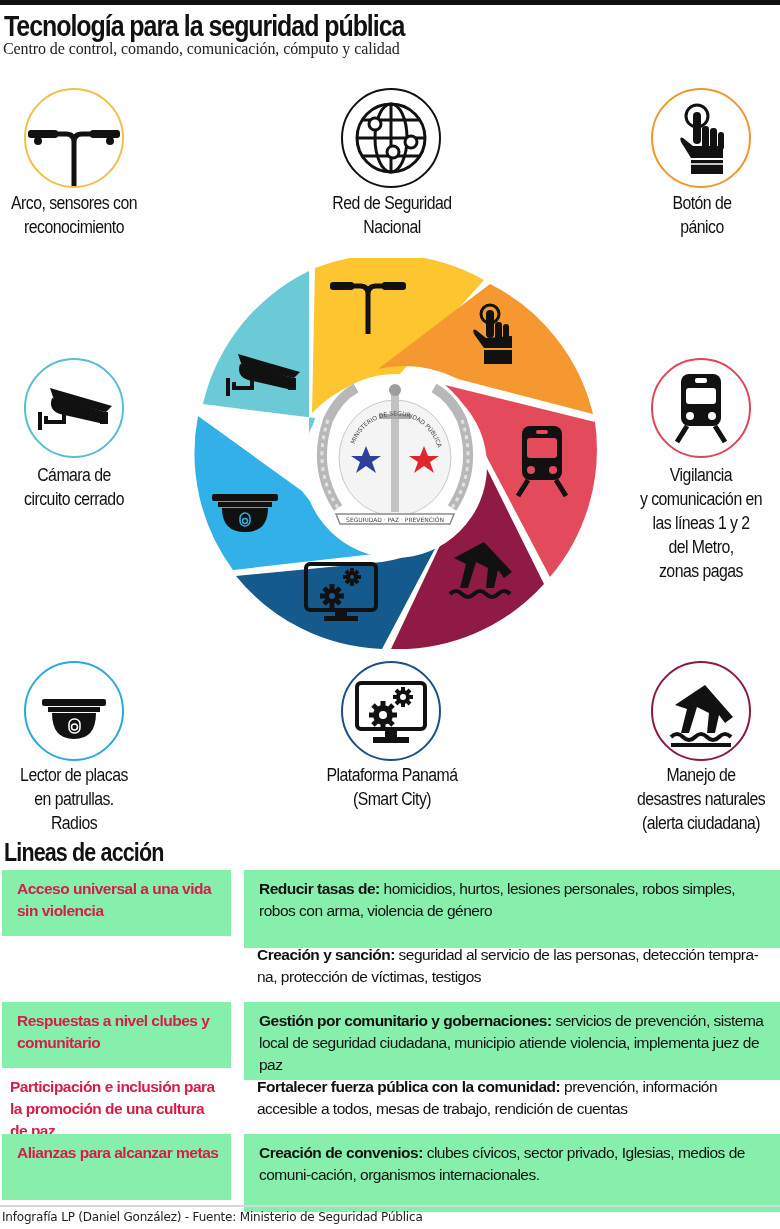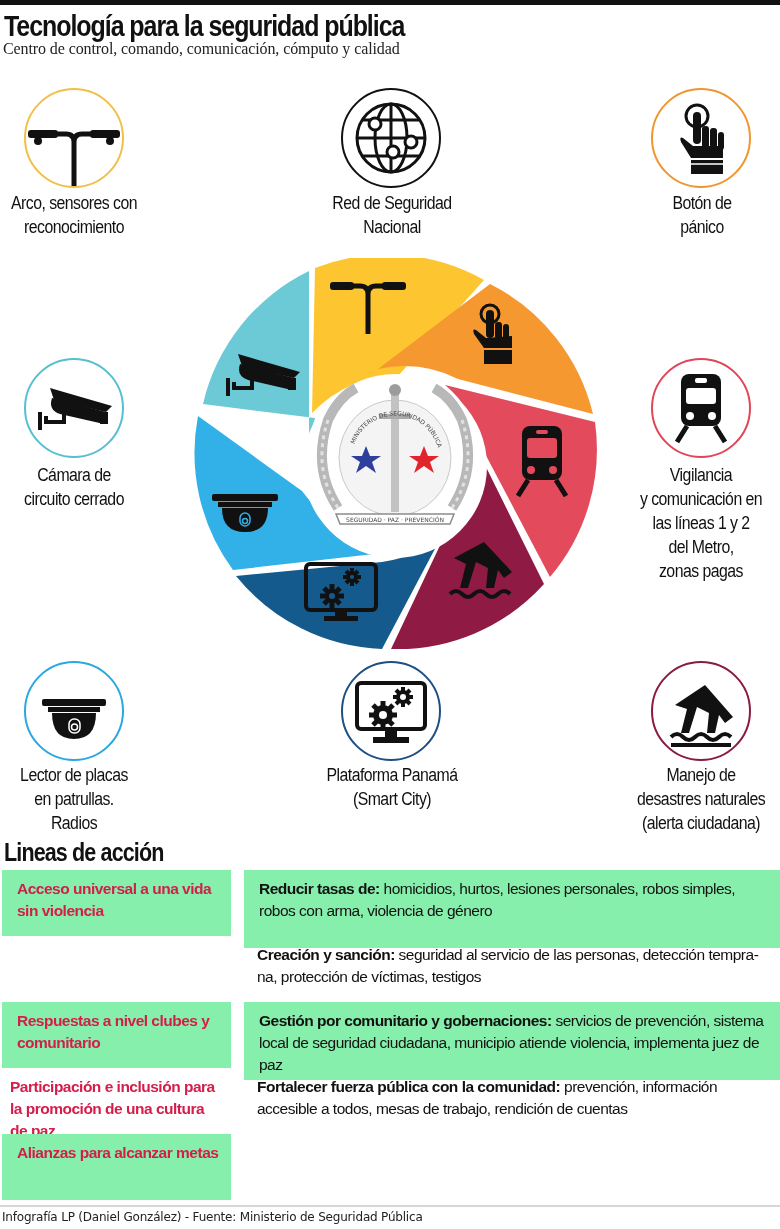--- a/index.html
+++ b/index.html
@@ -296,17 +296,20 @@
         <div class="goal">Participación e inclusión para la promoción de una cultura de paz</div>
       </div>
     <div class="rcell">
         <div class="desc"><b>Fortalecer fuerza pública con la comunidad:</b><span> prevención, información accesible a todos, mesas de trabajo, rendición de cuentas</span></div>
       </div>
   </div>
   <div class="line-row shaded" style="top:264px;">
     <div class="lcell">
         <div class="goal">Alianzas para alcanzar metas</div>
       </div>
+    <div class="rcell">
+        <div class="desc"><b>Creación de convenios:</b><span> clubes cívicos, sector privado, Iglesias, medios de comuni-cación, organismos internacionales.</span></div>
+      </div>
   </div>
 </div>
 
 <div class="footer-rule"></div>
 <div class="footer">Infografía LP (Daniel González) - Fuente: Ministerio de Seguridad Pública</div>
 
 </body></html>

